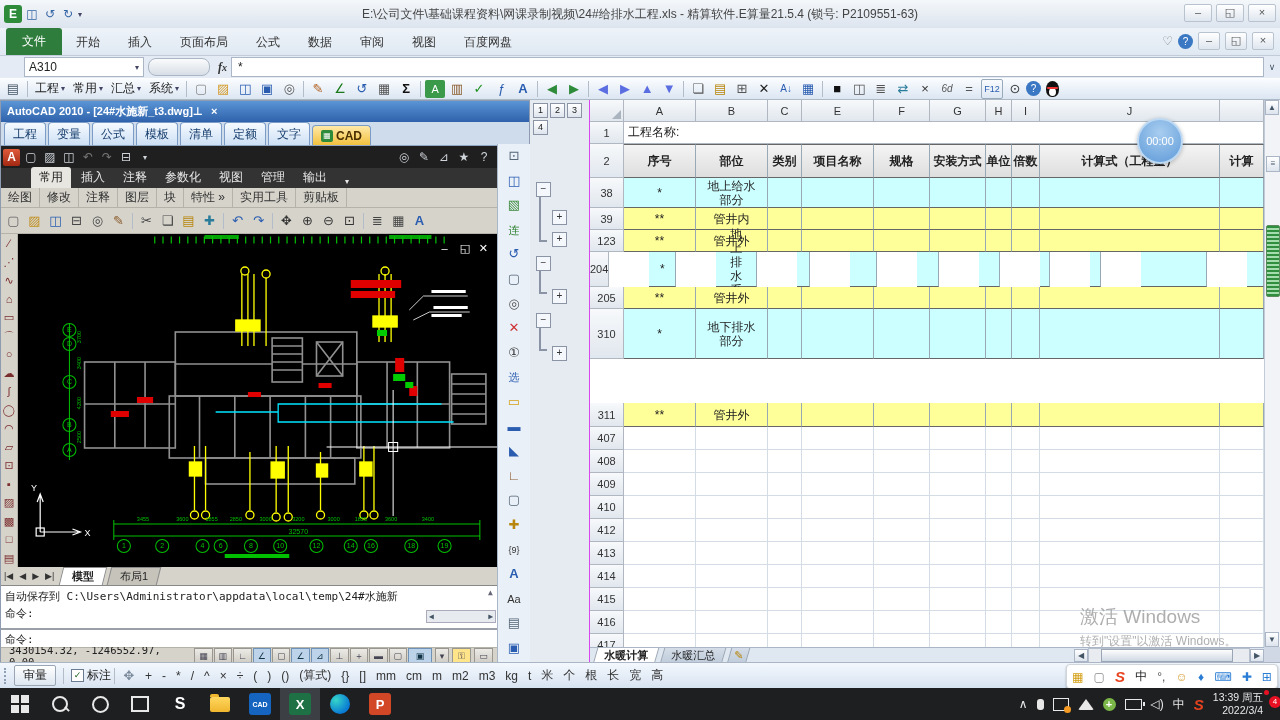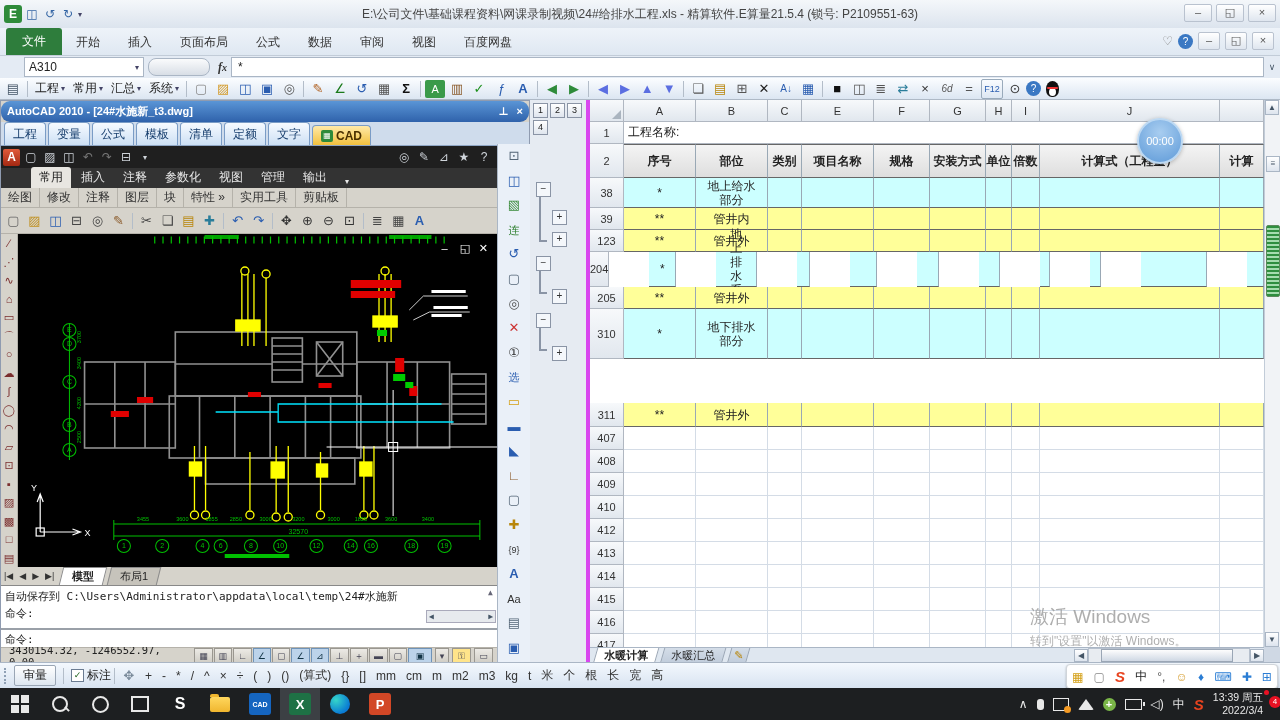--- a/index.html
+++ b/index.html
@@ -36,21 +36,21 @@
     border:1px solid #aab6c5;margin:0 4px;}
   #fx{font-style:italic;font-family:"Liberation Serif","DejaVu Serif",serif;font-weight:bold;color:#333;margin:0 4px;}
   #fvalue{flex:1;height:18px;background:#fff;border:1px solid #aab6c5;padding:0 6px;line-height:18px;}
   #toolbar{left:0;top:78px;width:1280px;height:22px;background:linear-gradient(#fbfdff,#dce6f2);
     border-bottom:1px solid #aeb9c6;display:flex;align-items:center;padding-left:2px;box-sizing:border-box;}
   .tmenu{font-size:12px;color:#222;padding:2px 4px;display:flex;align-items:center;gap:2px;}
   .caret{font-size:8px;color:#446;}
   
   #cadwin{left:0;top:100px;width:530px;height:562px;background:#d6d3cb;border:1px solid #8f9bb0;box-sizing:border-box;}
   #cadtitle{height:21px;background:linear-gradient(#5a95d6,#2f62ab);color:#fff;font-size:11px;font-weight:bold;
-    display:flex;align-items:center;padding:0 6px;justify-content:space-between;border-radius:9px;}
+    display:flex;align-items:center;padding:0 6px;justify-content:flex-start;}
   #etabs{height:23px;background:#cfdcec;display:flex;align-items:flex-end;padding-left:3px;gap:2px;
     border-bottom:1px solid #8fa6c4;}
   .etab{padding:3px 8px 2px;font-size:12px;color:#173e6d;background:linear-gradient(#f6faff,#cde0f4);
     border:1px solid #7a9cc6;border-bottom:none;border-radius:4px 4px 0 0;}
   .etab.cadactive{background:linear-gradient(#ffe9a8,#f2c13e);color:#4a3000;font-weight:bold;display:flex;gap:3px;align-items:center;}
   .cadmini{width:12px;height:12px;background:#2e8b3a;color:#fff;font-size:8px;line-height:12px;text-align:center;border-radius:2px;}
   #cadqat{height:22px;width:497px;background:#1f1f1f;display:flex;align-items:center;gap:3px;padding-left:2px;box-sizing:border-box;}
   .acadA{width:17px;height:17px;background:linear-gradient(#e05a3a,#a32812);color:#fff;font-weight:bold;
     font-size:12px;text-align:center;line-height:17px;border-radius:2px;}
   .qg{color:#cfd4da;font-size:12px;width:16px;text-align:center;}
@@ -84,21 +84,21 @@
   #cadstatus{height:17px;width:497px;background:#d6d3cb;border-top:1px solid #b5b2aa;display:flex;align-items:center;font-size:11px;box-sizing:border-box;}
   #coords{padding:0 8px;color:#222;font-family:"DejaVu Sans Mono","Liberation Mono",monospace;font-size:10.5px;}
   .tog{width:17px;height:14px;border:1px solid #9a9790;background:linear-gradient(#eceae5,#cfccc4);
     font-size:9px;display:flex;align-items:center;justify-content:center;color:#445;margin-right:1px;}
   .tog.on{background:#bcd3ea;border-color:#6f93b8;color:#134;}
   
   #rstrip{left:497px;top:144px;width:33px;height:518px;background:#eaf0f8;border-left:1px solid #aab6c5;
     display:flex;flex-direction:column;align-items:center;box-sizing:border-box;}
   #rstrip span{height:24.6px;line-height:24px;font-size:13px;}
   
-  #gutter{left:530px;top:100px;width:60px;height:563px;background:#e6ebf2;border-right:4px solid #d946ef;box-sizing:border-box;}
+  #gutter{left:530px;top:100px;width:60px;height:563px;background:#e6ebf2;border-right:1px solid #d946ef;box-sizing:border-box;}
   .lvl{width:13px;height:13px;border:1px solid #8a94a5;background:linear-gradient(#fff,#dfe5ee);
     font-size:9px;text-align:center;line-height:12px;display:inline-block;margin:2px 0 0 2px;}
   .node{position:absolute;width:13px;height:13px;border:1px solid #8a94a5;background:#f4f7fb;
     font-size:10px;line-height:11px;text-align:center;color:#333;}
   .oline{position:absolute;background:#8a94a5;}
   
   #grid{left:590px;top:100px;width:674px;height:547px;background:#fff;overflow:hidden;}
   .grow{display:flex;}
   .c0{width:34px;} .c1{width:72px;} .c2{width:72px;} .c3{width:34px;} .c4{width:72px;}
   .c5{width:56px;} .c6{width:56px;} .c7{width:26px;} .c8{width:28px;} .c9{width:180px;} .c10{width:44px;}
@@ -117,21 +117,21 @@
   .corner{position:relative;}
   .corner:after{content:"";position:absolute;right:2px;bottom:2px;border-left:9px solid transparent;border-bottom:9px solid #aab4bf;}
   #row1cell{border-right:1px solid #b0b7c1;border-bottom:1px solid #b0b7c1;display:flex;align-items:center;
     padding-left:4px;font-size:12px;box-sizing:border-box;background:#fff;width:640px;}
   
   #timer{left:1137px;top:118px;width:46px;height:46px;border-radius:50%;
     background:radial-gradient(circle at 50% 30%,#a8cdf0,#5e9ad8);border:2px solid #bcd8f2;box-sizing:border-box;
     color:#fff;font-size:11px;display:flex;align-items:center;justify-content:center;z-index:5;
     box-shadow:0 1px 4px rgba(0,0,0,.25);}
   
-  #wm{left:1030px;top:604px;color:#9a9a9a;opacity:.8;z-index:4;pointer-events:none;}
+  #wm{left:1080px;top:604px;color:#9a9a9a;opacity:.8;z-index:4;pointer-events:none;}
   #wm div:first-child{font-size:19px;}
   #wm div:last-child{font-size:12px;margin-top:3px;}
   
   #vscroll{left:1264px;top:100px;width:16px;height:547px;background:#f1f3f6;border-left:1px solid #c2ccd8;box-sizing:border-box;}
   .sbtn{width:14px;height:15px;border:1px solid #aab6c5;background:linear-gradient(#fff,#dde4ee);
     font-size:8px;color:#456;text-align:center;line-height:14px;box-sizing:border-box;margin-left:0px;}
   #vthumb{position:absolute;left:1px;top:125px;width:12px;height:70px;border:1px solid #5c8a5c;border-radius:2px;
     background:repeating-linear-gradient(180deg,#2f8f3f 0 2px,#a5dcae 2px 4px);}
   #splitbtn{position:absolute;left:1px;top:56px;width:12px;height:14px;border:1px solid #aab6c5;
     background:linear-gradient(#fff,#dde4ee);font-size:8px;text-align:center;line-height:13px;color:#456;}

